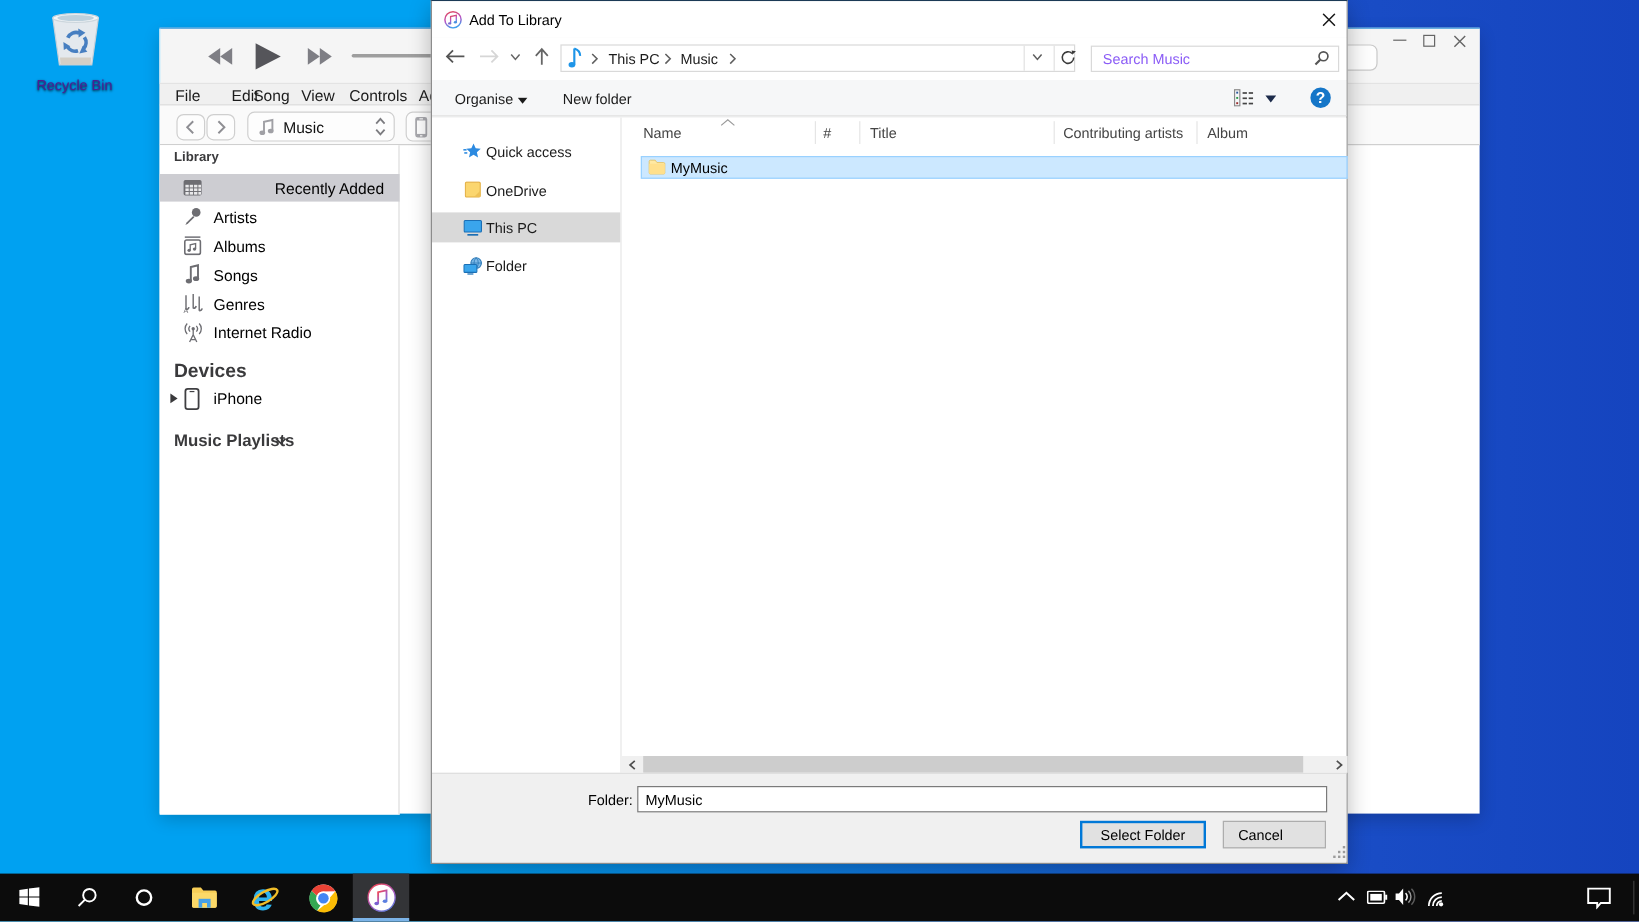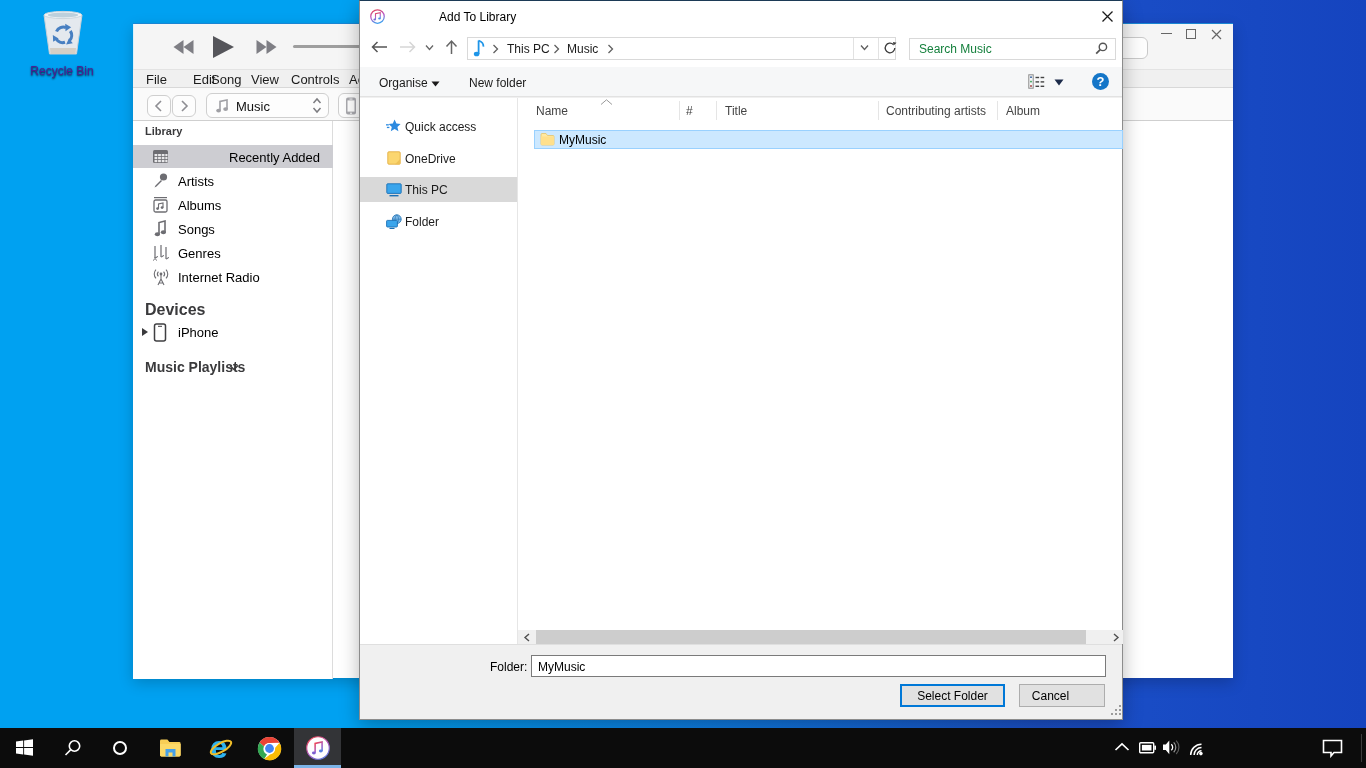--- a/index.html
+++ b/index.html
@@ -177,21 +177,21 @@
       <stop offset="0" stop-color="#e0485e"></stop>
           <stop offset="0.5" stop-color="#bb55c4"></stop>
           <stop offset="1" stop-color="#3fa0ee"></stop>
     </linearGradient>
       </defs>
     <circle cx="15" cy="15" r="13.5" fill="#fff" stroke="url(#itg)" stroke-width="2.5"></circle>
     <path d="M11 21 V9.5 L20.5 7.5 V19" fill="none" stroke="url(#itg)" stroke-width="2.2"></path>
     <ellipse cx="9.4" cy="21" rx="2.6" ry="2" fill="#7b6bd0"></ellipse>
     <ellipse cx="18.9" cy="19" rx="2.6" ry="2" fill="#4a90e0"></ellipse>
   </svg>
-  <div class="abs f12" style="left:31px;top:9px;color:#000;margin-left:48px;">Add To Library</div>
+  <div class="abs f12" style="left:31px;top:9px;color:#000;">Add To Library</div>
   <svg class="abs" style="left:742px;top:10px;" width="11" height="11" viewBox="0 0 11 11">
       <path d="M0.5 0.5 L10.5 10.5 M10.5 0.5 L0.5 10.5" stroke="#1b1b1b" stroke-width="1.3"></path>
     </svg>
 
   <div class="abs" style="left:0;top:30px;width:762px;height:36px;background:#fff;"></div>
   <svg class="abs" style="left:11px;top:39px;" width="17" height="14" viewBox="0 0 17 14">
     <path d="M16 7 H2 M6.5 2 L1.5 7 L6.5 12" fill="none" stroke="#555" stroke-width="1.5"></path>
   </svg>
   <svg class="abs" style="left:39px;top:39px;" width="17" height="14" viewBox="0 0 17 14">
     <path d="M1 7 H15 M10.5 2 L15.5 7 L10.5 12" fill="none" stroke="#d6d6d6" stroke-width="1.5"></path>
@@ -224,21 +224,21 @@
     </svg>
   <svg class="abs" style="left:500px;top:43px;" width="9" height="7" viewBox="0 0 9 7">
       <path d="M1 1.5 L4.5 5.5 L8 1.5" fill="none" stroke="#5f5f5f" stroke-width="1.3"></path>
     </svg>
   <svg class="abs" style="left:523px;top:40px;" width="14" height="14" viewBox="0 0 14 14">
     <path d="M11.8 7 a4.8 4.8 0 1 1 -1.4 -3.4" fill="none" stroke="#3b3b3b" stroke-width="1.3"></path>
     <polygon points="10,1 13.6,1.8 10.6,4.6" fill="#3b3b3b"></polygon>
   </svg>
 
   <div class="abs" style="left:549px;top:37px;width:207px;height:22px;background:#fff;border:1px solid #d9d9d9;"></div>
-  <div class="abs f12" style="left:559px;top:41px;color:#15803d;">Search Music</div>
+  <div class="abs f12" style="left:559px;top:41px;color:#8b5cf6;">Search Music</div>
   <svg class="abs" style="left:735px;top:41px;" width="13" height="13" viewBox="0 0 13 13">
     <circle cx="7.9" cy="4.9" r="3.7" fill="none" stroke="#555" stroke-width="1.4"></circle>
     <path d="M5.2 7.7 L1.2 11.7" stroke="#555" stroke-width="1.8"></path>
   </svg>
 
   <div class="abs" style="left:0;top:66px;width:762px;height:30px;background:#f6f7f8;border-bottom:1px solid #e2e2e2;"></div>
   <div class="abs f12" style="left:19px;top:75px;color:#1a1a1a;">Organise</div>
   <svg class="abs" style="left:71px;top:80px;" width="9" height="6" viewBox="0 0 9 6">
       <polygon points="0.5,0.5 8.5,0.5 4.5,5.5" fill="#1a1a1a"></polygon>
     </svg>

